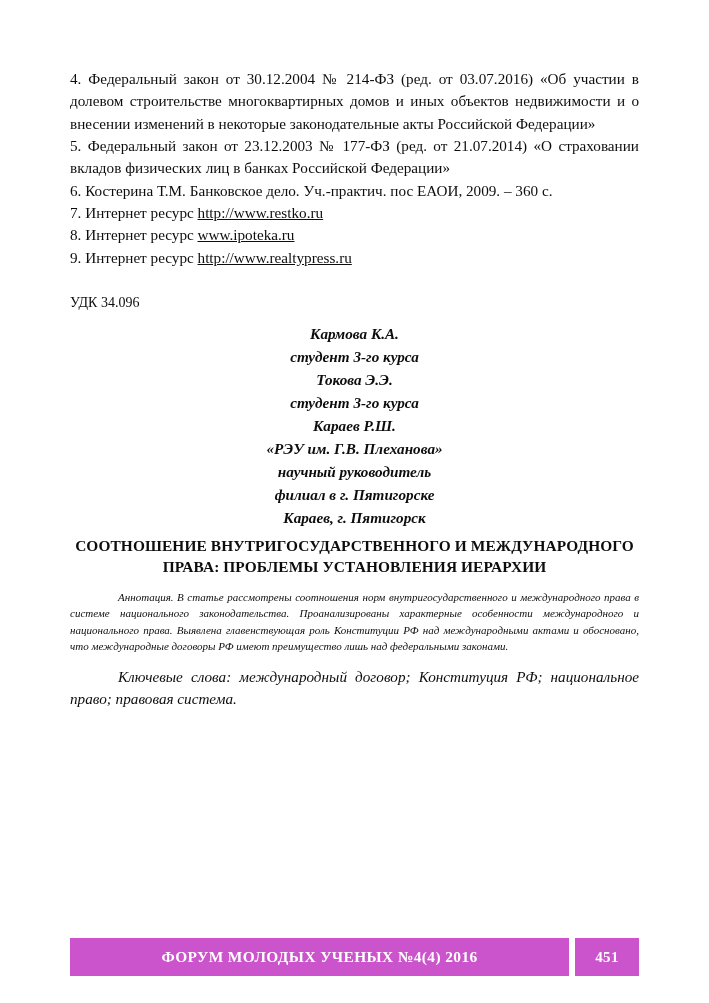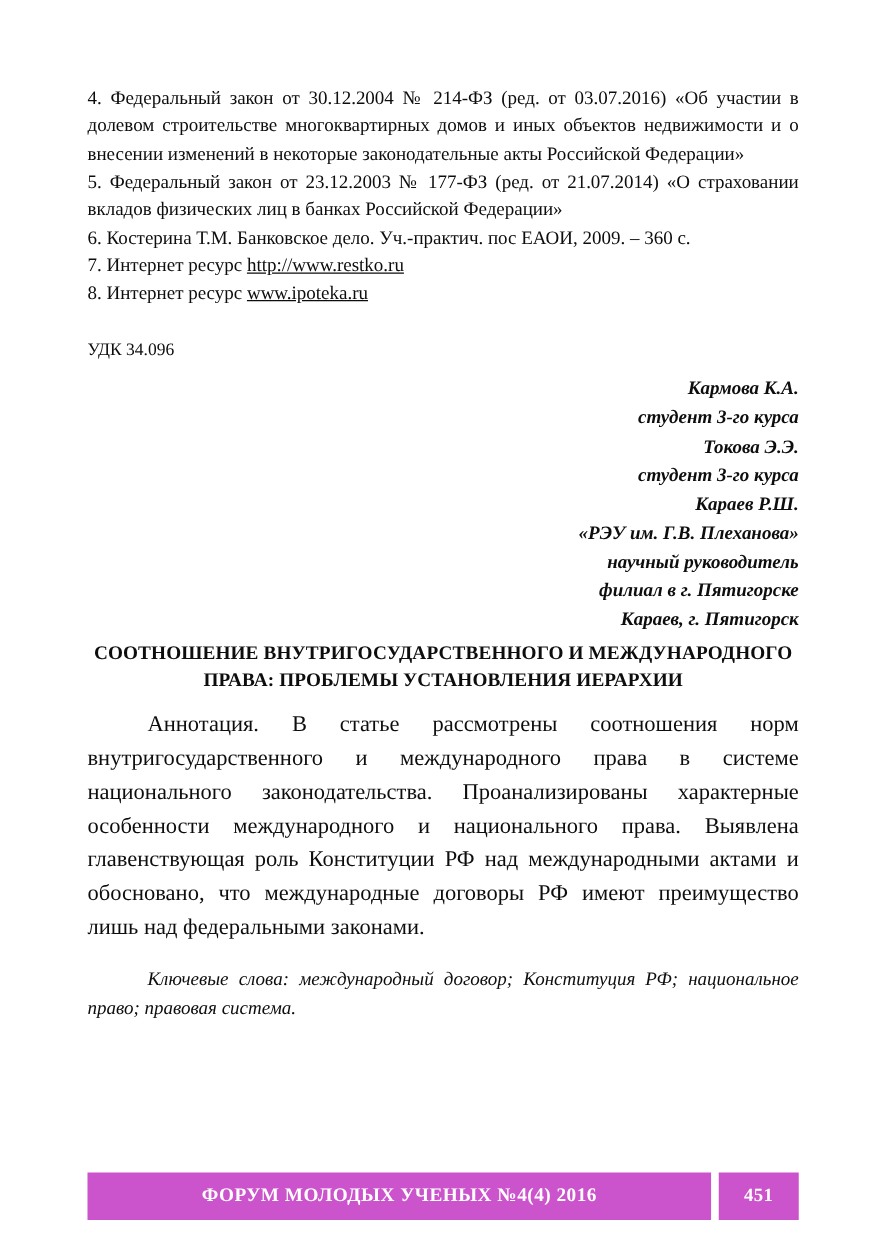--- a/index.html
+++ b/index.html
@@ -56,42 +56,43 @@
   .udk {
     margin-top: 24px;
     font-size: 14px;
     font-weight: normal;
     line-height: 1.4;
   }
 
   
   .authors {
     margin-top: 9px;
-    text-align: right;
+    text-align: center;
     font-size: 15.2px;
     font-weight: bold;
     font-style: italic;
     line-height: 1.52;
   }
   .authors div { white-space: nowrap; }
 
   
   .article-title {
     margin-top: 5px;
     text-align: center;
     font-size: 15.4px;
     font-weight: bold;
     line-height: 1.42;
     letter-spacing: 0.1px;
   }
 
   
   .abstract {
     margin-top: 6px;
-    font-size: 18px;
+    font-size: 11px;
+    font-style: italic;
     line-height: 1.5;
     text-align: justify;
     text-justify: inter-word;
     text-indent: 48px;
     hyphens: none;
   }
   .keywords {
     margin-top: 0;
     font-size: 15.2px;
     font-style: italic;
@@ -151,20 +152,21 @@
 <div class="page">
 
   <div class="content">
 
     <div class="bib-list">
       <p class="bib-item">4. Федеральный закон от 30.12.2004 № 214-ФЗ (ред. от 03.07.2016) «Об участии в долевом строительстве многоквартирных домов и иных объектов недвижимости и о внесении изменений в некоторые законодательные акты Российской Федерации»</p>
       <p class="bib-item">5. Федеральный закон от 23.12.2003 № 177-ФЗ (ред. от 21.07.2014) «О страховании вкладов физических лиц в банках Российской Федерации»</p>
       <p class="bib-item single">6. Костерина Т.М. Банковское дело. Уч.-практич. пос ЕАОИ, 2009. – 360 с.</p>
       <p class="bib-item single"><span>7. Интернет ресурс </span><span class="url">http://www.restko.ru</span></p>
       <p class="bib-item single"><span>8. Интернет ресурс </span><span class="url">www.ipoteka.ru</span></p>
+      <p class="bib-item single"><span>9. Интернет ресурс </span><span class="url">http://www.realtypress.ru</span></p>
     </div>
 
     <div class="udk">УДК 34.096</div>
 
     <div class="authors">
       <div>Кармова К.А.</div>
       <div>студент 3-го курса</div>
       <div>Токова Э.Э.</div>
       <div>студент 3-го курса</div>
       <div>Караев Р.Ш.</div>

